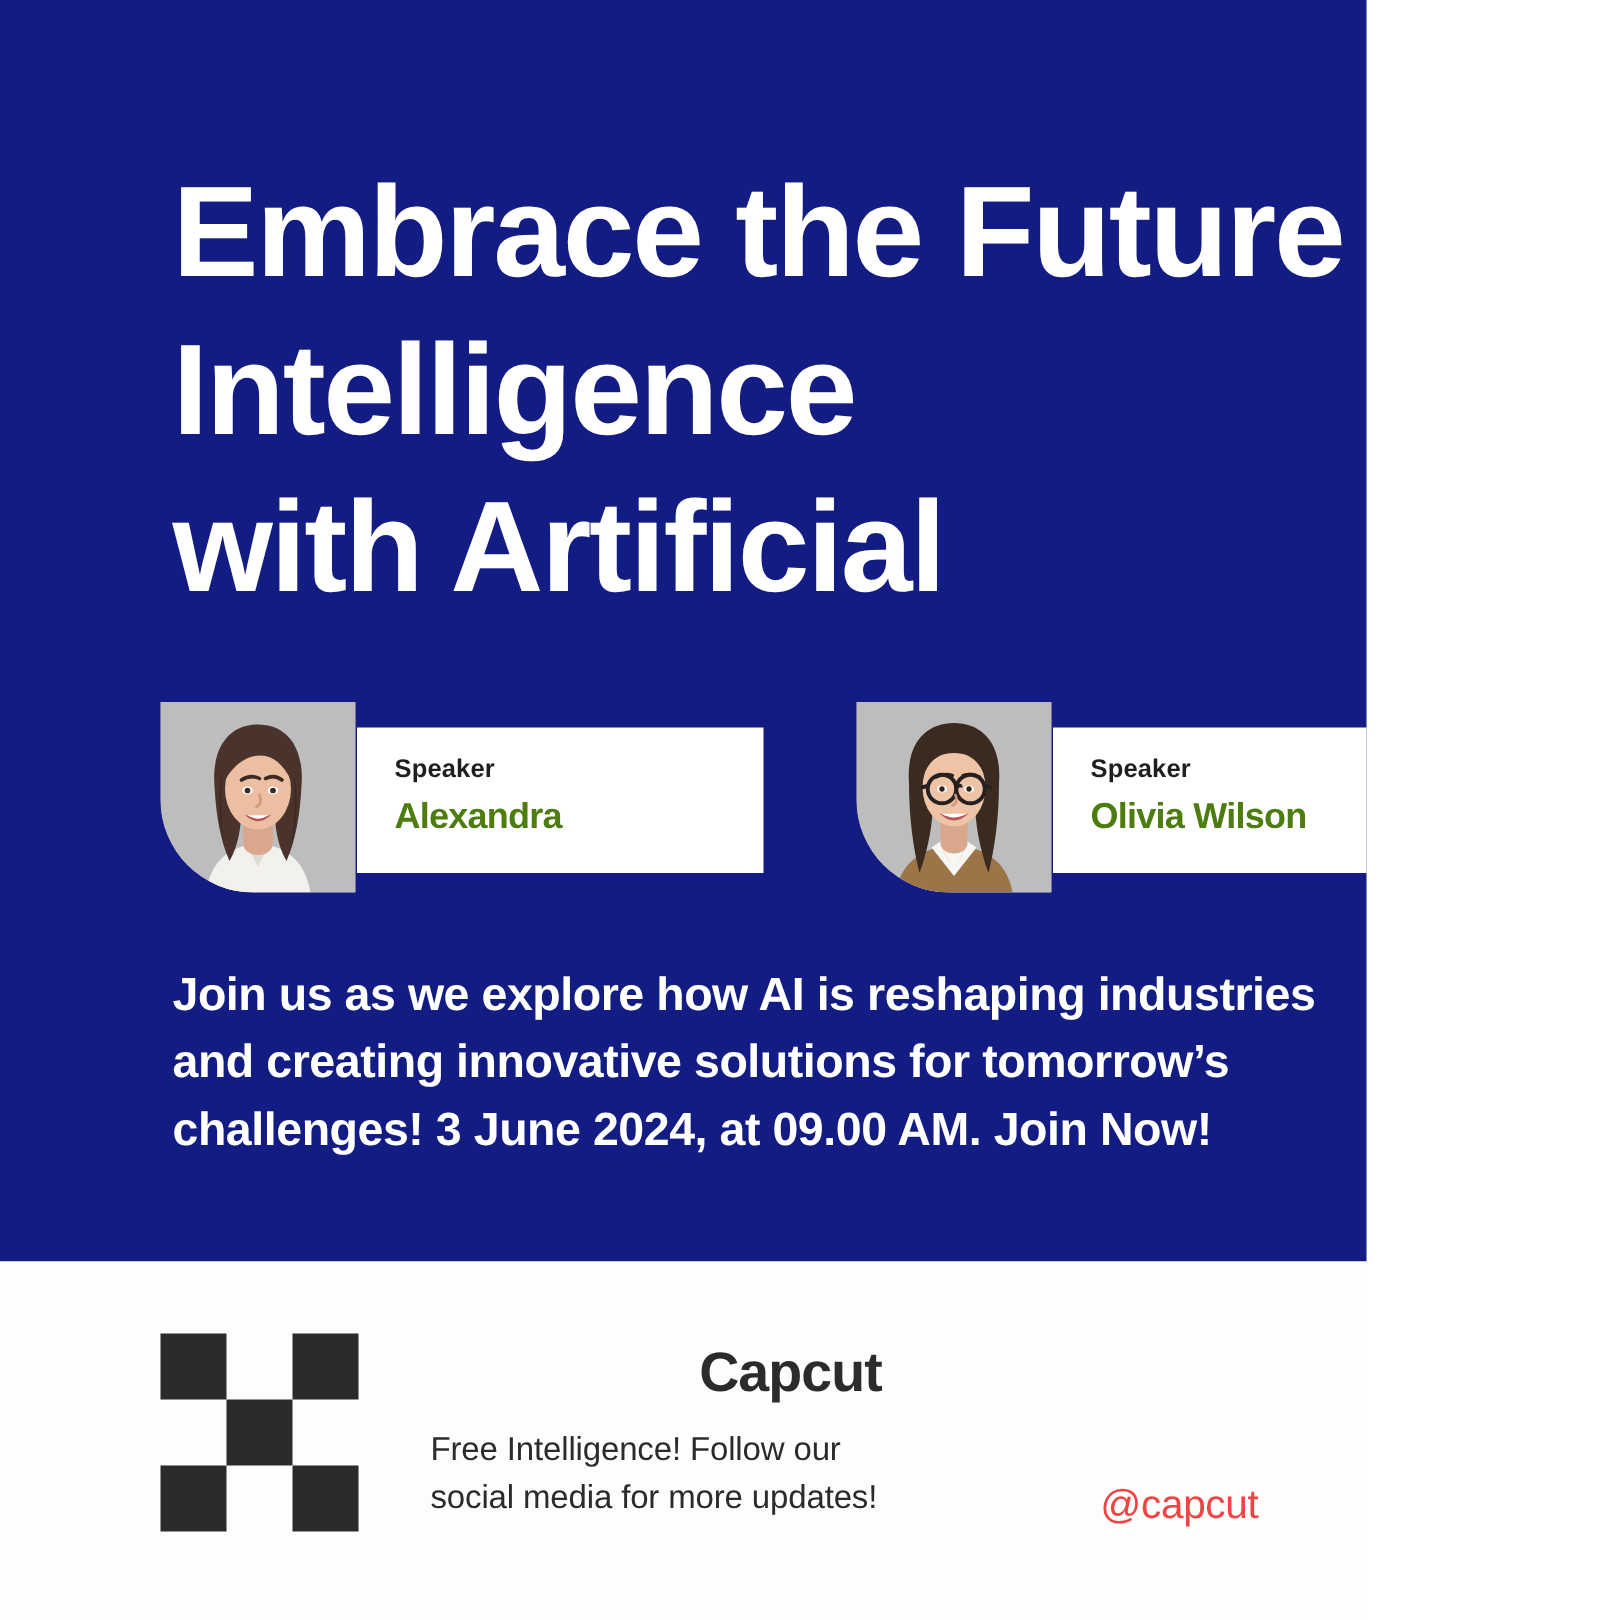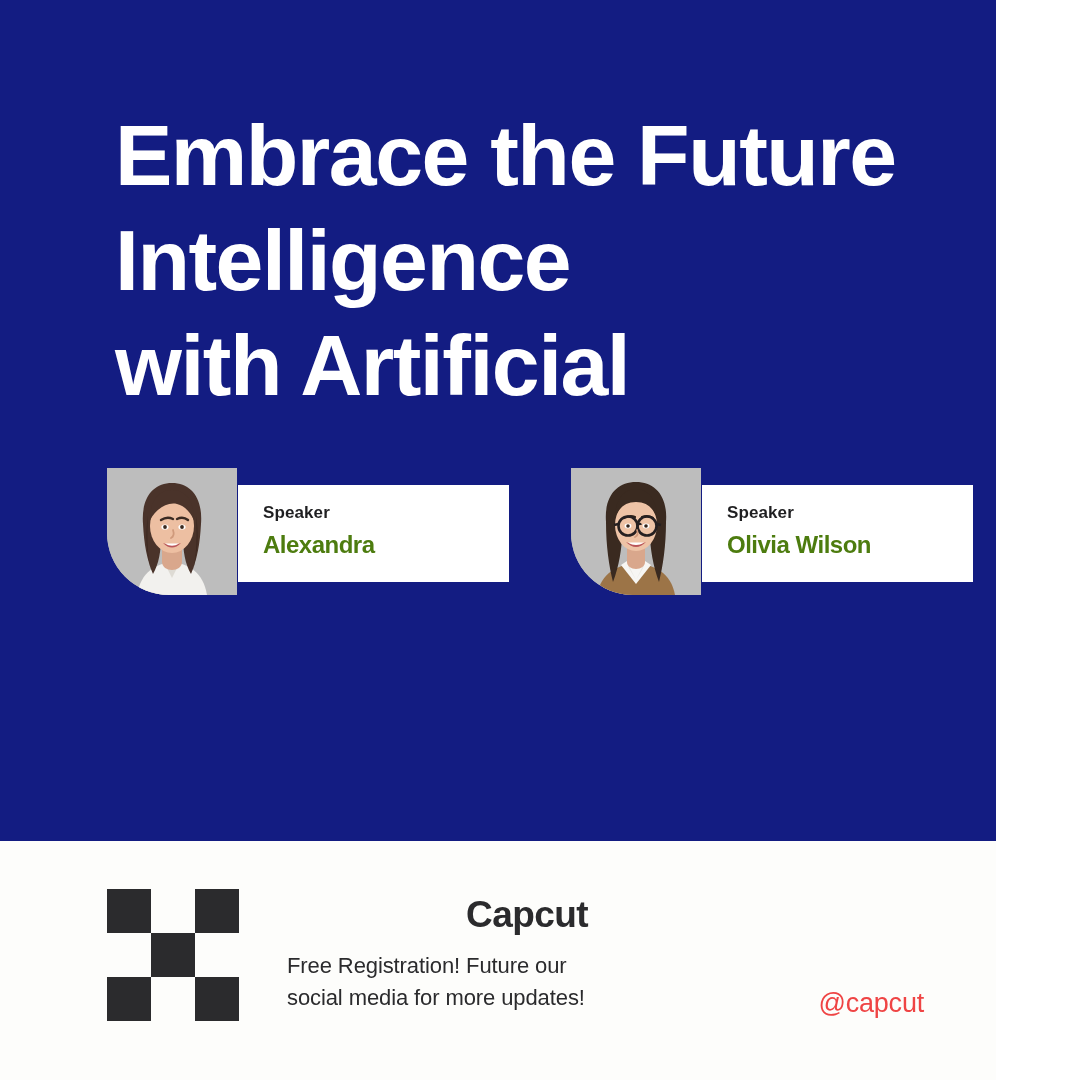--- a/index.html
+++ b/index.html
@@ -8,21 +8,21 @@
     padding: 0;
     background: #ffffff;
   }
   body {
     font-family: "Liberation Sans", sans-serif;
     -webkit-font-smoothing: antialiased;
   }
 
   #poster {
     position: relative;
-    width: 996px;
+    width: 911px;
     height: 1080px;
     overflow: hidden;
     background: #FDFDFB;
   }
 
   
   .hero {
     position: absolute;
     left: 0;
     top: 0;
@@ -272,40 +272,45 @@
           </svg>
         </div>
         <div class="speaker-plate">
           <div class="speaker-role">Speaker</div>
           <div class="speaker-name">Olivia Wilson</div>
         </div>
       </div>
 
     </div>
 
+    <div class="body-copy">
+      <span class="bc-line">Join us as we explore how AI is reshaping industries</span>
+      <span class="bc-line">and creating innovative solutions for tomorrow’s</span>
+      <span class="bc-line">challenges! 3 June 2024, at 09.00 AM. Join Now!</span>
+    </div>
 
   </div>
 
   <div class="footer"></div>
 
   <div class="brand-logo">
     <div class="cell on"></div>
     <div class="cell"></div>
     <div class="cell on"></div>
     <div class="cell"></div>
     <div class="cell on"></div>
     <div class="cell"></div>
     <div class="cell on"></div>
     <div class="cell"></div>
     <div class="cell on"></div>
   </div>
 
   <div class="brand-text">
     <div class="brand-name">Capcut</div>
     <div class="brand-tagline">
-      <span class="tg-line">Free Registration! Future our</span>
+      <span class="tg-line">Free Intelligence! Follow our</span>
       <span class="tg-line">social media for more updates!</span>
     </div>
   </div>
 
   <div class="social-handle">@capcut</div>
 
 </div>
 
 </body></html>

